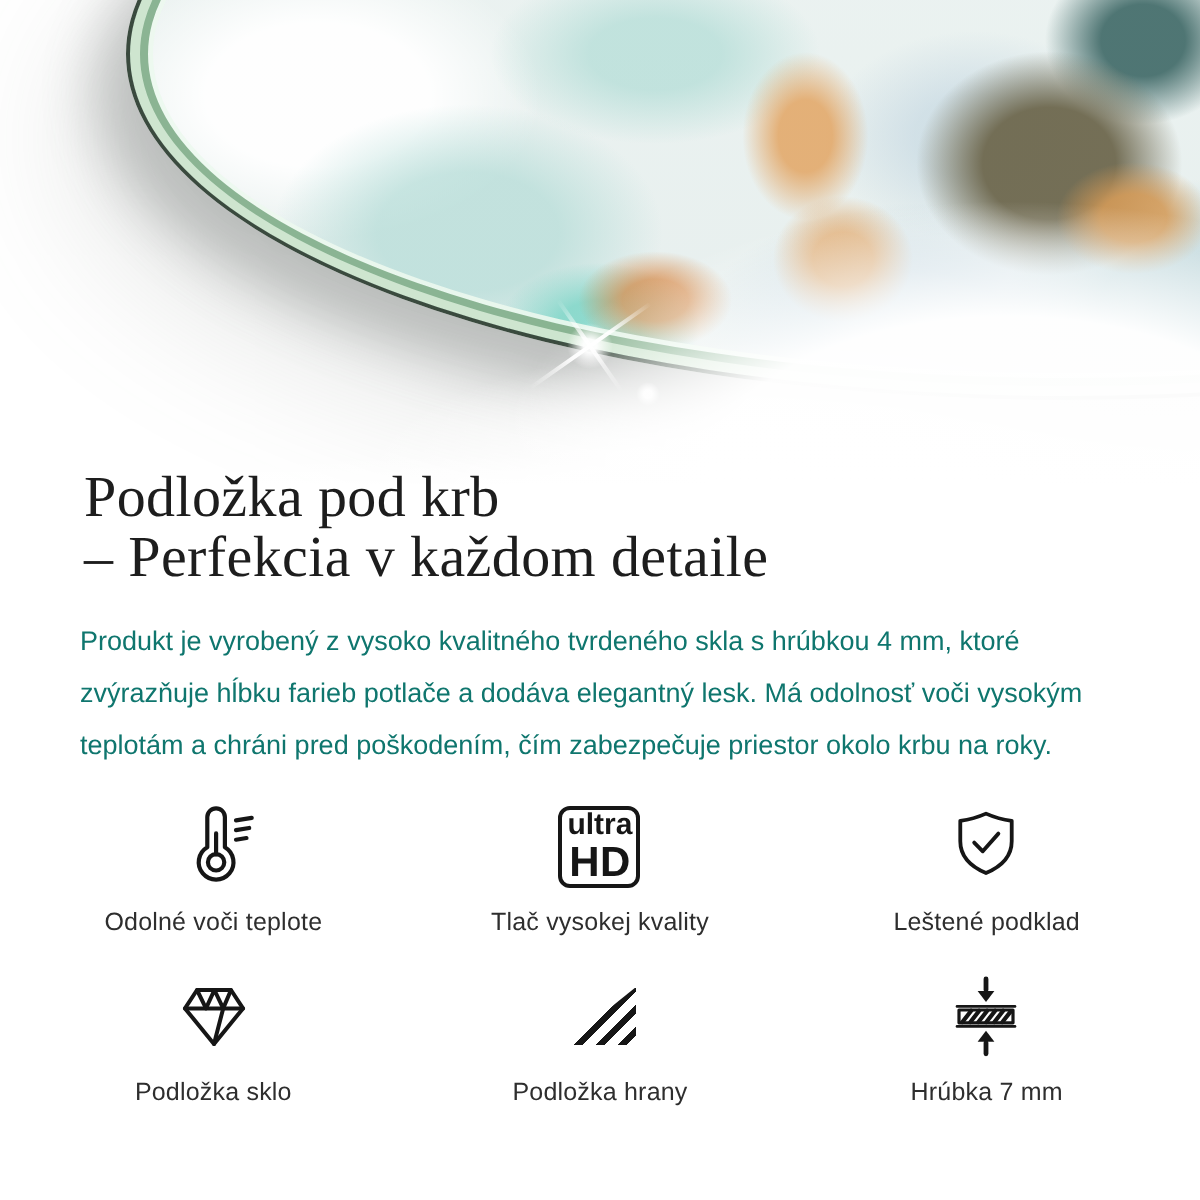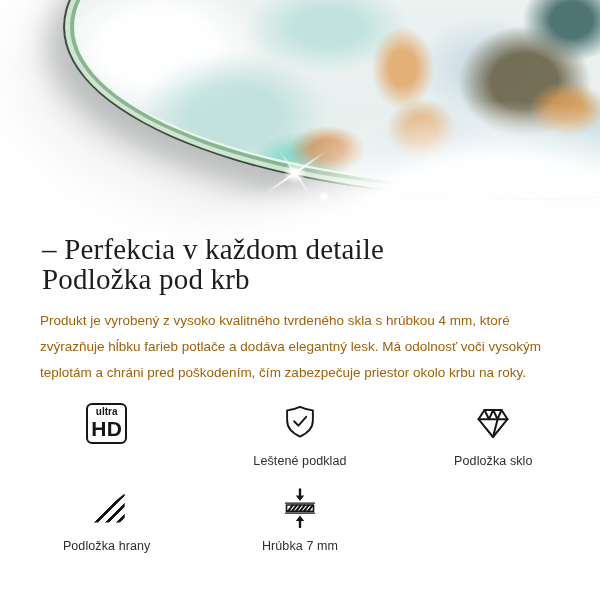--- a/index.html
+++ b/index.html
@@ -44,64 +44,76 @@
   .sparkle::after{content:'';position:absolute;left:12px;top:-15px;width:2px;height:56px;border-radius:2px;
       background:linear-gradient(180deg, transparent, #fff 50%, transparent);}
   .glint{position:absolute;left:318px;top:191px;width:12px;height:12px;
       background:radial-gradient(circle, rgba(255,255,255,.9) 0 25%, rgba(255,255,255,0) 70%);}
 
   
   h1{position:absolute;top:234px;left:42px;margin:0;font-family:"Liberation Serif", serif;
      font-weight:400;font-size:29px;line-height:30px;color:#1d1d1d;letter-spacing:.2px;}
   h1 span{display:block;}
   .desc{position:absolute;top:308px;left:40px;width:537px;margin:0;
-     font-size:13.5px;line-height:26px;color:#a16207;}
+     font-size:13.5px;line-height:26px;color:#0f766e;}
 
   
   .features{position:absolute;top:399px;left:10px;right:10px;
      display:grid;grid-template-columns:repeat(3,1fr);row-gap:16px;}
   .feature{display:flex;flex-direction:column;align-items:center;}
   .icon-box{height:48px;display:flex;align-items:center;justify-content:center;}
   .feature .label{margin-top:7px;font-size:12.5px;color:#2e2e2e;letter-spacing:.1px;}
   svg.icn{stroke:#161616;fill:none;stroke-width:2;stroke-linecap:round;stroke-linejoin:round;}
   .hd-box{width:37px;height:37px;border:2.5px solid #161616;border-radius:6px;
      display:flex;flex-direction:column;align-items:center;justify-content:center;color:#161616;}
-  .hd-top{font-size:10px;font-weight:700;line-height:1;margin-bottom:1px;}
+  .hd-top{font-size:15px;font-weight:700;line-height:1;margin-bottom:1px;}
   .hd-bottom{font-size:21px;font-weight:800;line-height:1;letter-spacing:.2px;}
   .stripes{width:36px;height:29px;
      background:repeating-linear-gradient(135deg,#161616 0 3.4px,transparent 3.4px 7.8px);
      clip-path:polygon(0 100%,100% 0,100% 100%);}
 </style>
 </head>
 <body>
 
 <div class="photo">
   <div class="disc"></div>
   <div class="sparkle"></div>
   <div class="glint"></div>
   <div class="fade"></div>
 </div>
 
 <h1>
+  <span>Podložka pod krb</span>
   <span>– Perfekcia v každom detaile</span>
-  <span>Podložka pod krb</span>
 </h1>
 
 <p class="desc">Produkt je vyrobený z vysoko kvalitného tvrdeného skla s hrúbkou 4 mm, ktoré zvýrazňuje hĺbku farieb potlače a dodáva elegantný lesk. Má odolnosť voči vysokým teplotám a chráni pred poškodením, čím zabezpečuje priestor okolo krbu na roky.</p>
 
 <div class="features">
 
+  <div class="feature">
+    <div class="icon-box">
+      <svg class="icn" width="44" height="44" viewBox="0 0 42 42">
+        <path d="M17.8 7.2a4.2 4.2 0 0 1 8.4 0V21.6a8.3 8.3 0 1 1 -8.4 0Z"></path>
+        <circle cx="22" cy="28.8" r="3.9"></circle>
+        <path d="M22 15V25"></path>
+        <path d="M31.5 8.8L39 7.6M31.5 13.4L37.8 12.4M31.5 18L36.5 17.2"></path>
+      </svg>
+    </div>
+    <div class="label">Odolné voči teplote</div>
+  </div>
 
   <div class="feature">
     <div class="icon-box">
       <div class="hd-box">
         <div class="hd-top">ultra</div>
         <div class="hd-bottom">HD</div>
       </div>
     </div>
+    <div class="label">Tlač vysokej kvality</div>
   </div>
 
   <div class="feature">
     <div class="icon-box">
       <svg class="icn" width="40" height="40" viewBox="0 0 42 42">
         <path d="M21 4C25.5 6 30 7.2 34.5 7.8V18.5C34.5 26.5 29 31.8 21 35.2C13 31.8 7.5 26.5 7.5 18.5V7.8C12 7.2 16.5 6 21 4Z"></path>
         <path d="M14.8 19.2L19.3 23.8L27.5 14.5"></path>
       </svg>
     </div>
     <div class="label">Leštené podklad</div>

